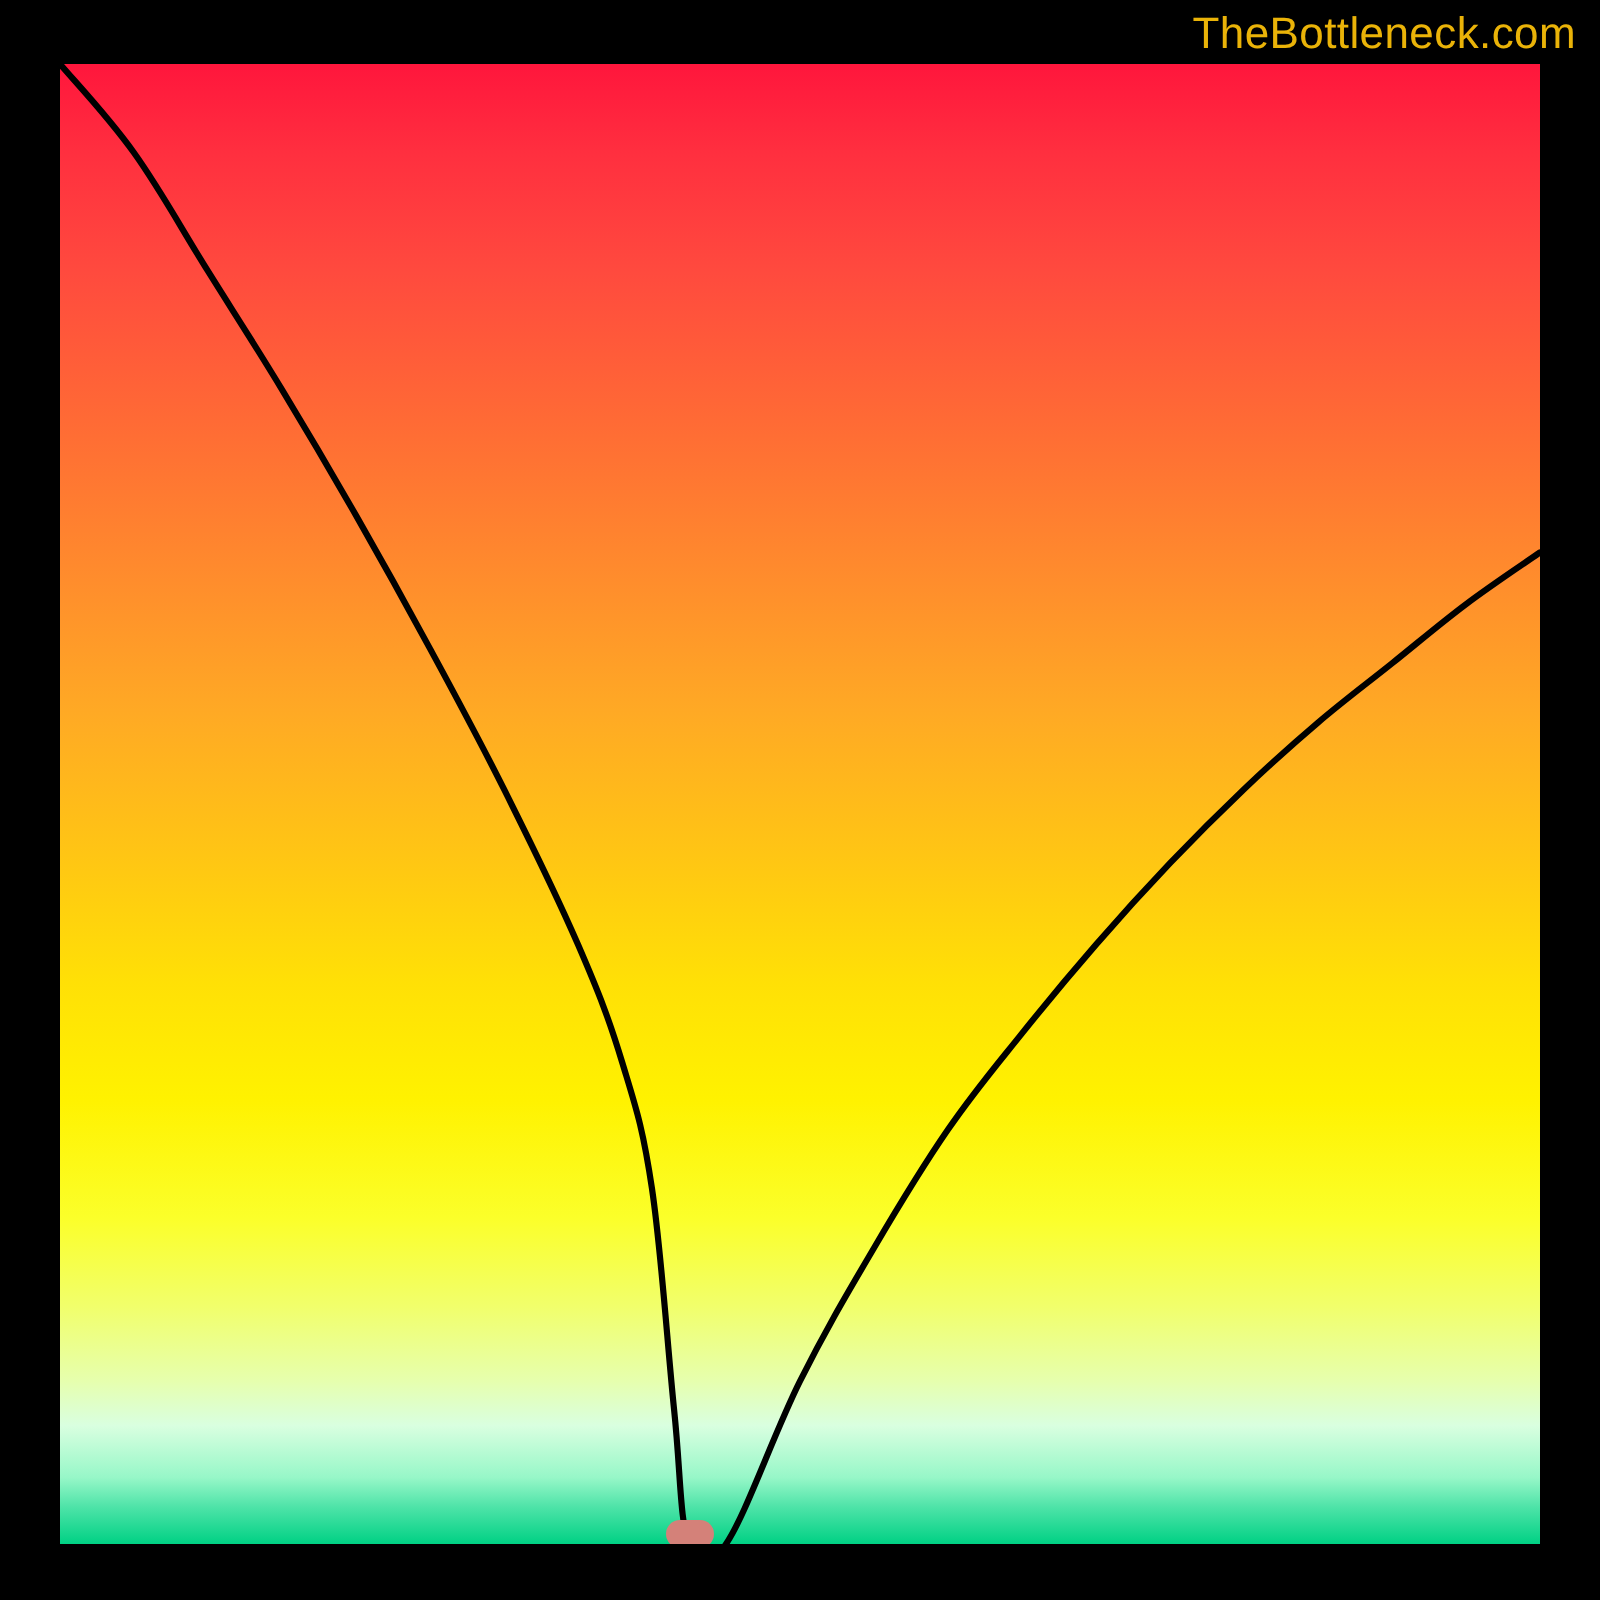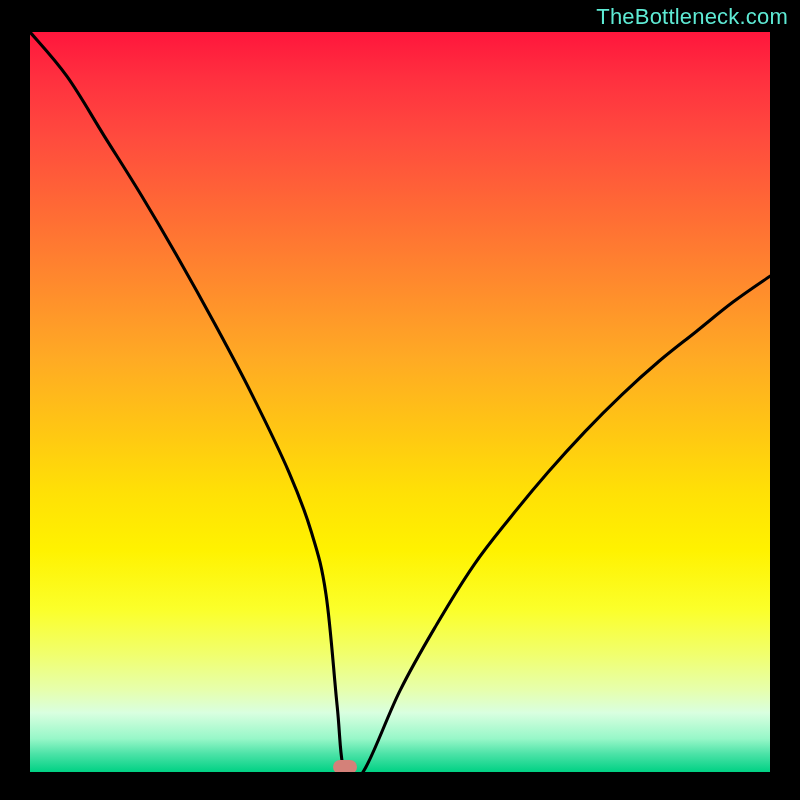--- a/index.html
+++ b/index.html
@@ -14,21 +14,21 @@
   .frame {
     position: relative;
     width: 800px;
     height: 800px;
     background: #000;
   }
   .watermark {
     position: absolute;
     top: 4px;
     right: 12px;
-    color: #5eead4;
+    color: #eab308;
     font-size: 22px;
     font-weight: 500;
     letter-spacing: 0.2px;
     z-index: 10;
   }
   .plot-area {
     position: absolute;
     top: 32px;
     left: 30px;
     width: 740px;

